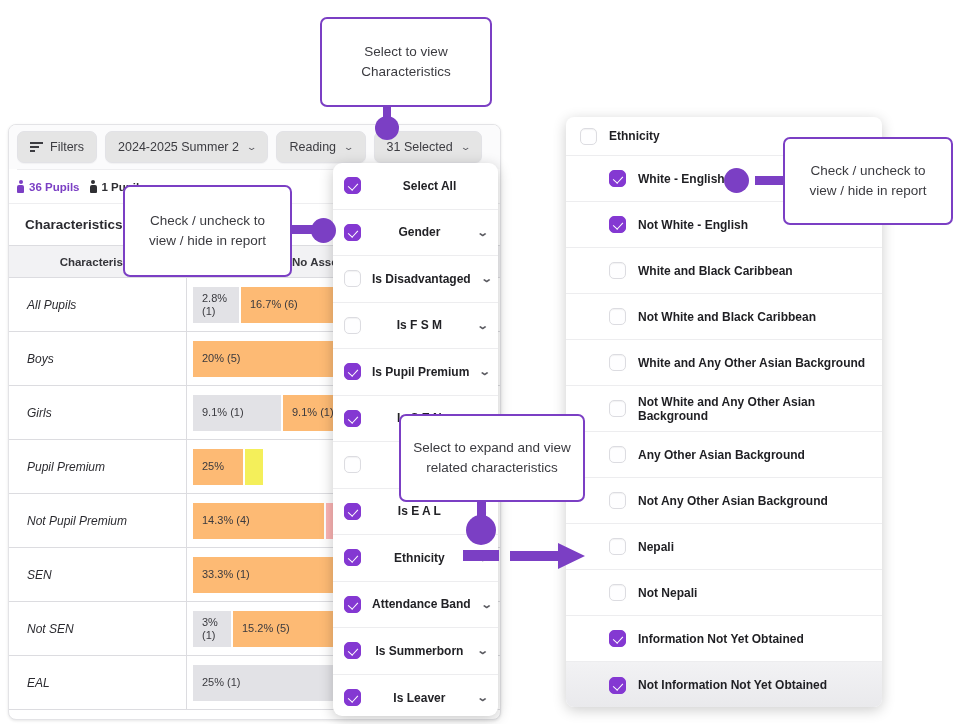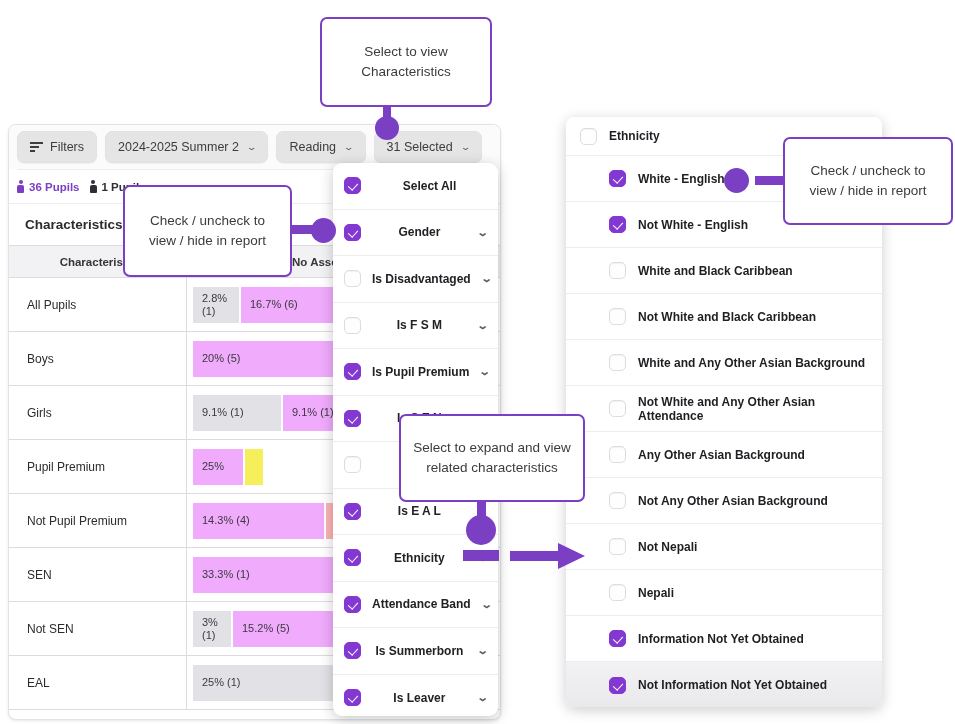--- a/index.html
+++ b/index.html
@@ -65,26 +65,26 @@
   .thead {
     display: flex; height: 32px; align-items: center;
     background: #f2f2f4; border-bottom: 1px solid #dcdce0;
   }
   .th-char { width: 178px; text-align: center; font-size: 11.5px; font-weight: bold; color:#35353a; }
   .th-na { flex: 1; display:flex; align-items:center; justify-content:center; gap:8px;
            font-size: 11.5px; font-weight: bold; color:#35353a; }
   .th-dot { width:9px; height:9px; border-radius:50%; background:#d2d2d6; }
   .trow { display:flex; height:54px; border-bottom:1px solid #dcdce0; }
   .td-char { width:178px; display:flex; align-items:center; padding-left:18px;
-             font-size:12px; color:#2b2b30; border-right:1px solid #dcdce0;}
+             font-size:12px; color:#2b2b30; border-right:1px solid #dcdce0;font-style:italic;}
   .td-bars { flex:1; display:flex; align-items:center; padding:0 0 0 6px; gap:2px; }
   .seg { height:36px; display:flex; align-items:center; padding:0 9px;
          font-size:11px; color:#3a3a3f; white-space:pre-line; line-height:1.15; }
   .seg-grey { background:#e2e2e6; }
-  .seg-red  { background:#f0abfc; }
+  .seg-red  { background:#fdba74; }
   .seg-redl { background:#fbb4b4; }
   .seg-yellow { background:#f4ef5a; }
 
   
   .dd {
     position:absolute; left:333px; top:163px;
     width:165px; height:553px;
     background:#ffffff; border-radius:9px;
     box-shadow: 0 3px 14px rgba(0,0,0,.22);
     overflow:hidden;
@@ -366,37 +366,37 @@
         <div class="eth-item">
           <span class="cbx off"></span>
           <span>Not White and Black Caribbean</span>
         </div>
         <div class="eth-item">
           <span class="cbx off"></span>
           <span>White and Any Other Asian Background</span>
         </div>
         <div class="eth-item">
           <span class="cbx off"></span>
-          <span>Not White and Any Other Asian Attendance</span>
+          <span>Not White and Any Other Asian Background</span>
         </div>
         <div class="eth-item">
           <span class="cbx off"></span>
           <span>Any Other Asian Background</span>
         </div>
         <div class="eth-item">
           <span class="cbx off"></span>
           <span>Not Any Other Asian Background</span>
         </div>
         <div class="eth-item">
           <span class="cbx off"></span>
+          <span>Nepali</span>
+        </div>
+        <div class="eth-item">
+          <span class="cbx off"></span>
           <span>Not Nepali</span>
-        </div>
-        <div class="eth-item">
-          <span class="cbx off"></span>
-          <span>Nepali</span>
         </div>
         <div class="eth-item">
           <span class="cbx on"></span>
           <span>Information Not Yet Obtained</span>
         </div>
         <div class="eth-item last">
           <span class="cbx on"></span>
           <span>Not Information Not Yet Obtained</span>
         </div>
       </div>

